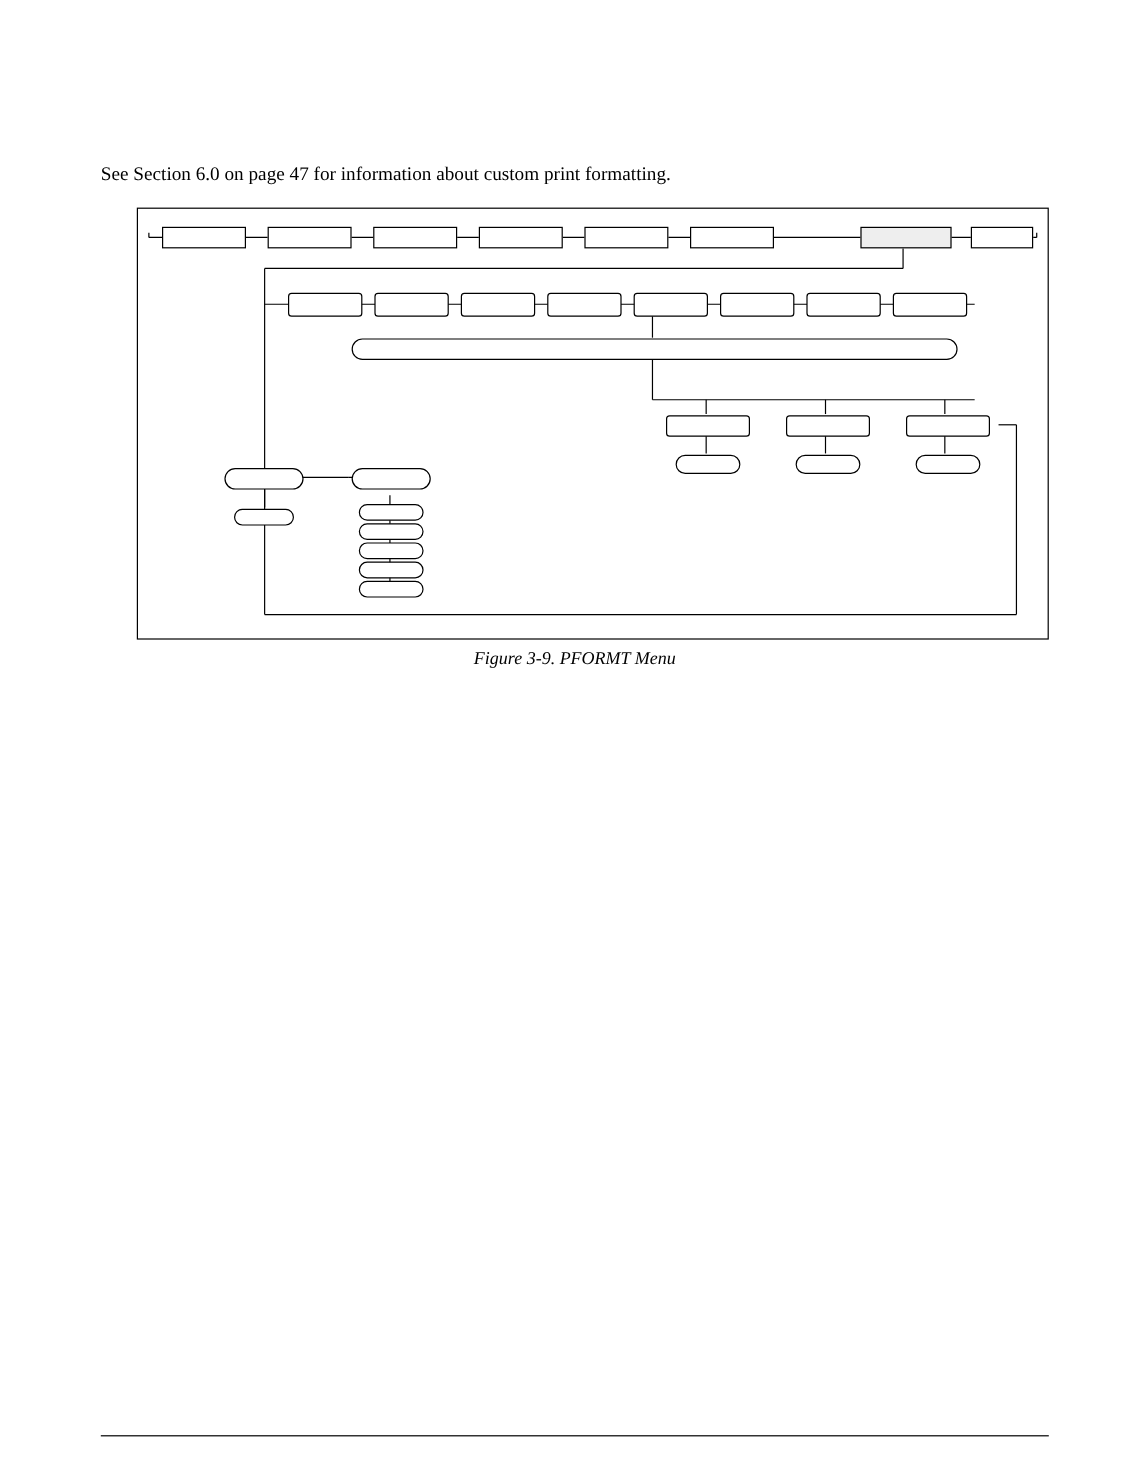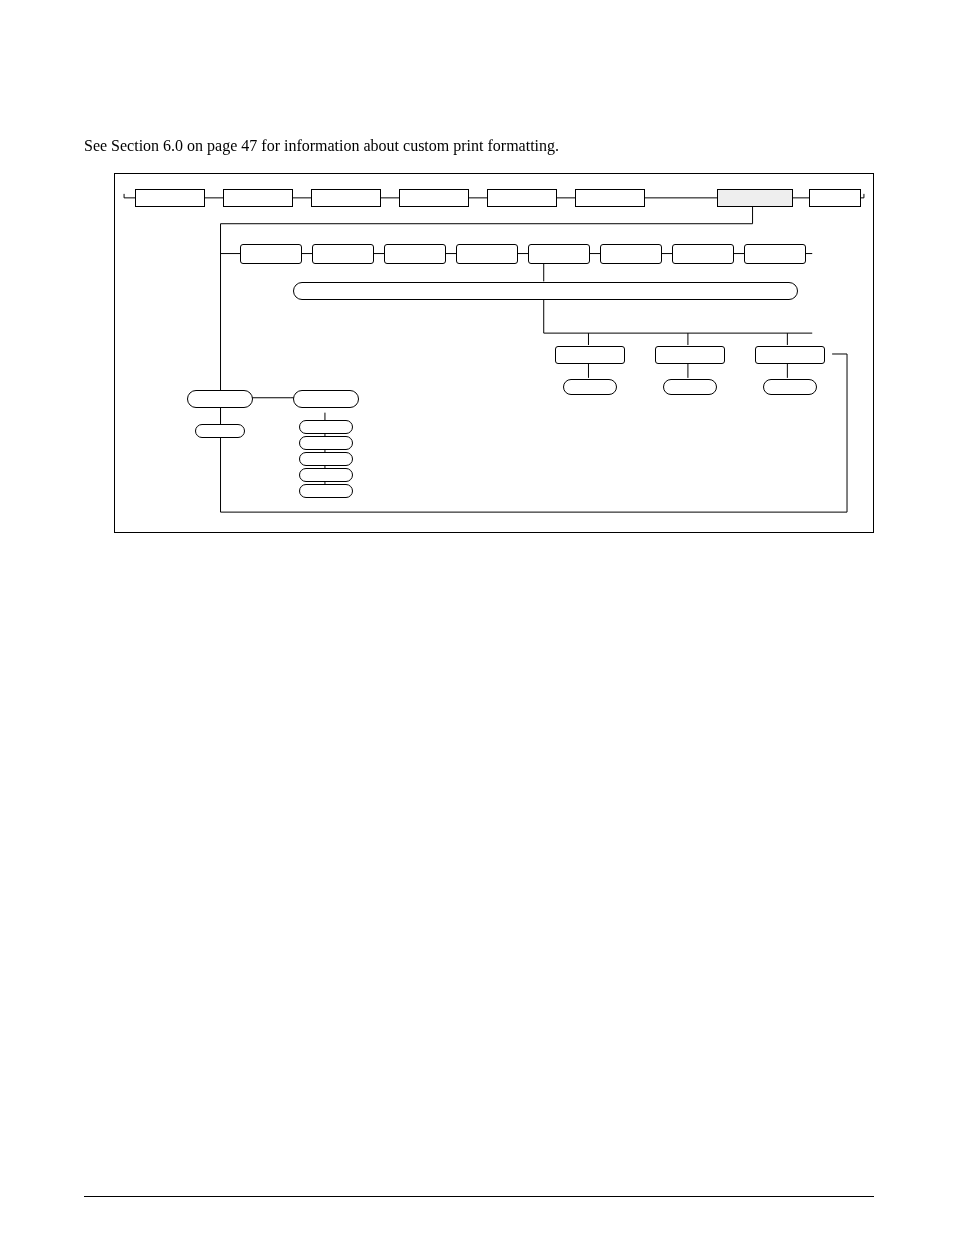--- a/index.html
+++ b/index.html
@@ -151,15 +151,16 @@
     <div class="box pill" style="left:80px; top:250px; width:50px; height:14px;"></div>
 
     <div class="box pill" style="left:184px; top:246px; width:54px; height:14px;"></div>
     <div class="box pill" style="left:184px; top:262px; width:54px; height:14px;"></div>
     <div class="box pill" style="left:184px; top:278px; width:54px; height:14px;"></div>
     <div class="box pill" style="left:184px; top:294px; width:54px; height:14px;"></div>
     <div class="box pill" style="left:184px; top:310px; width:54px; height:14px;"></div>
 
   </div>
 
+  <p class="caption">Figure 3-9. PFORMT Menu</p>
 </div>
 
 <div class="footer-line"></div>
 
 </body></html>

